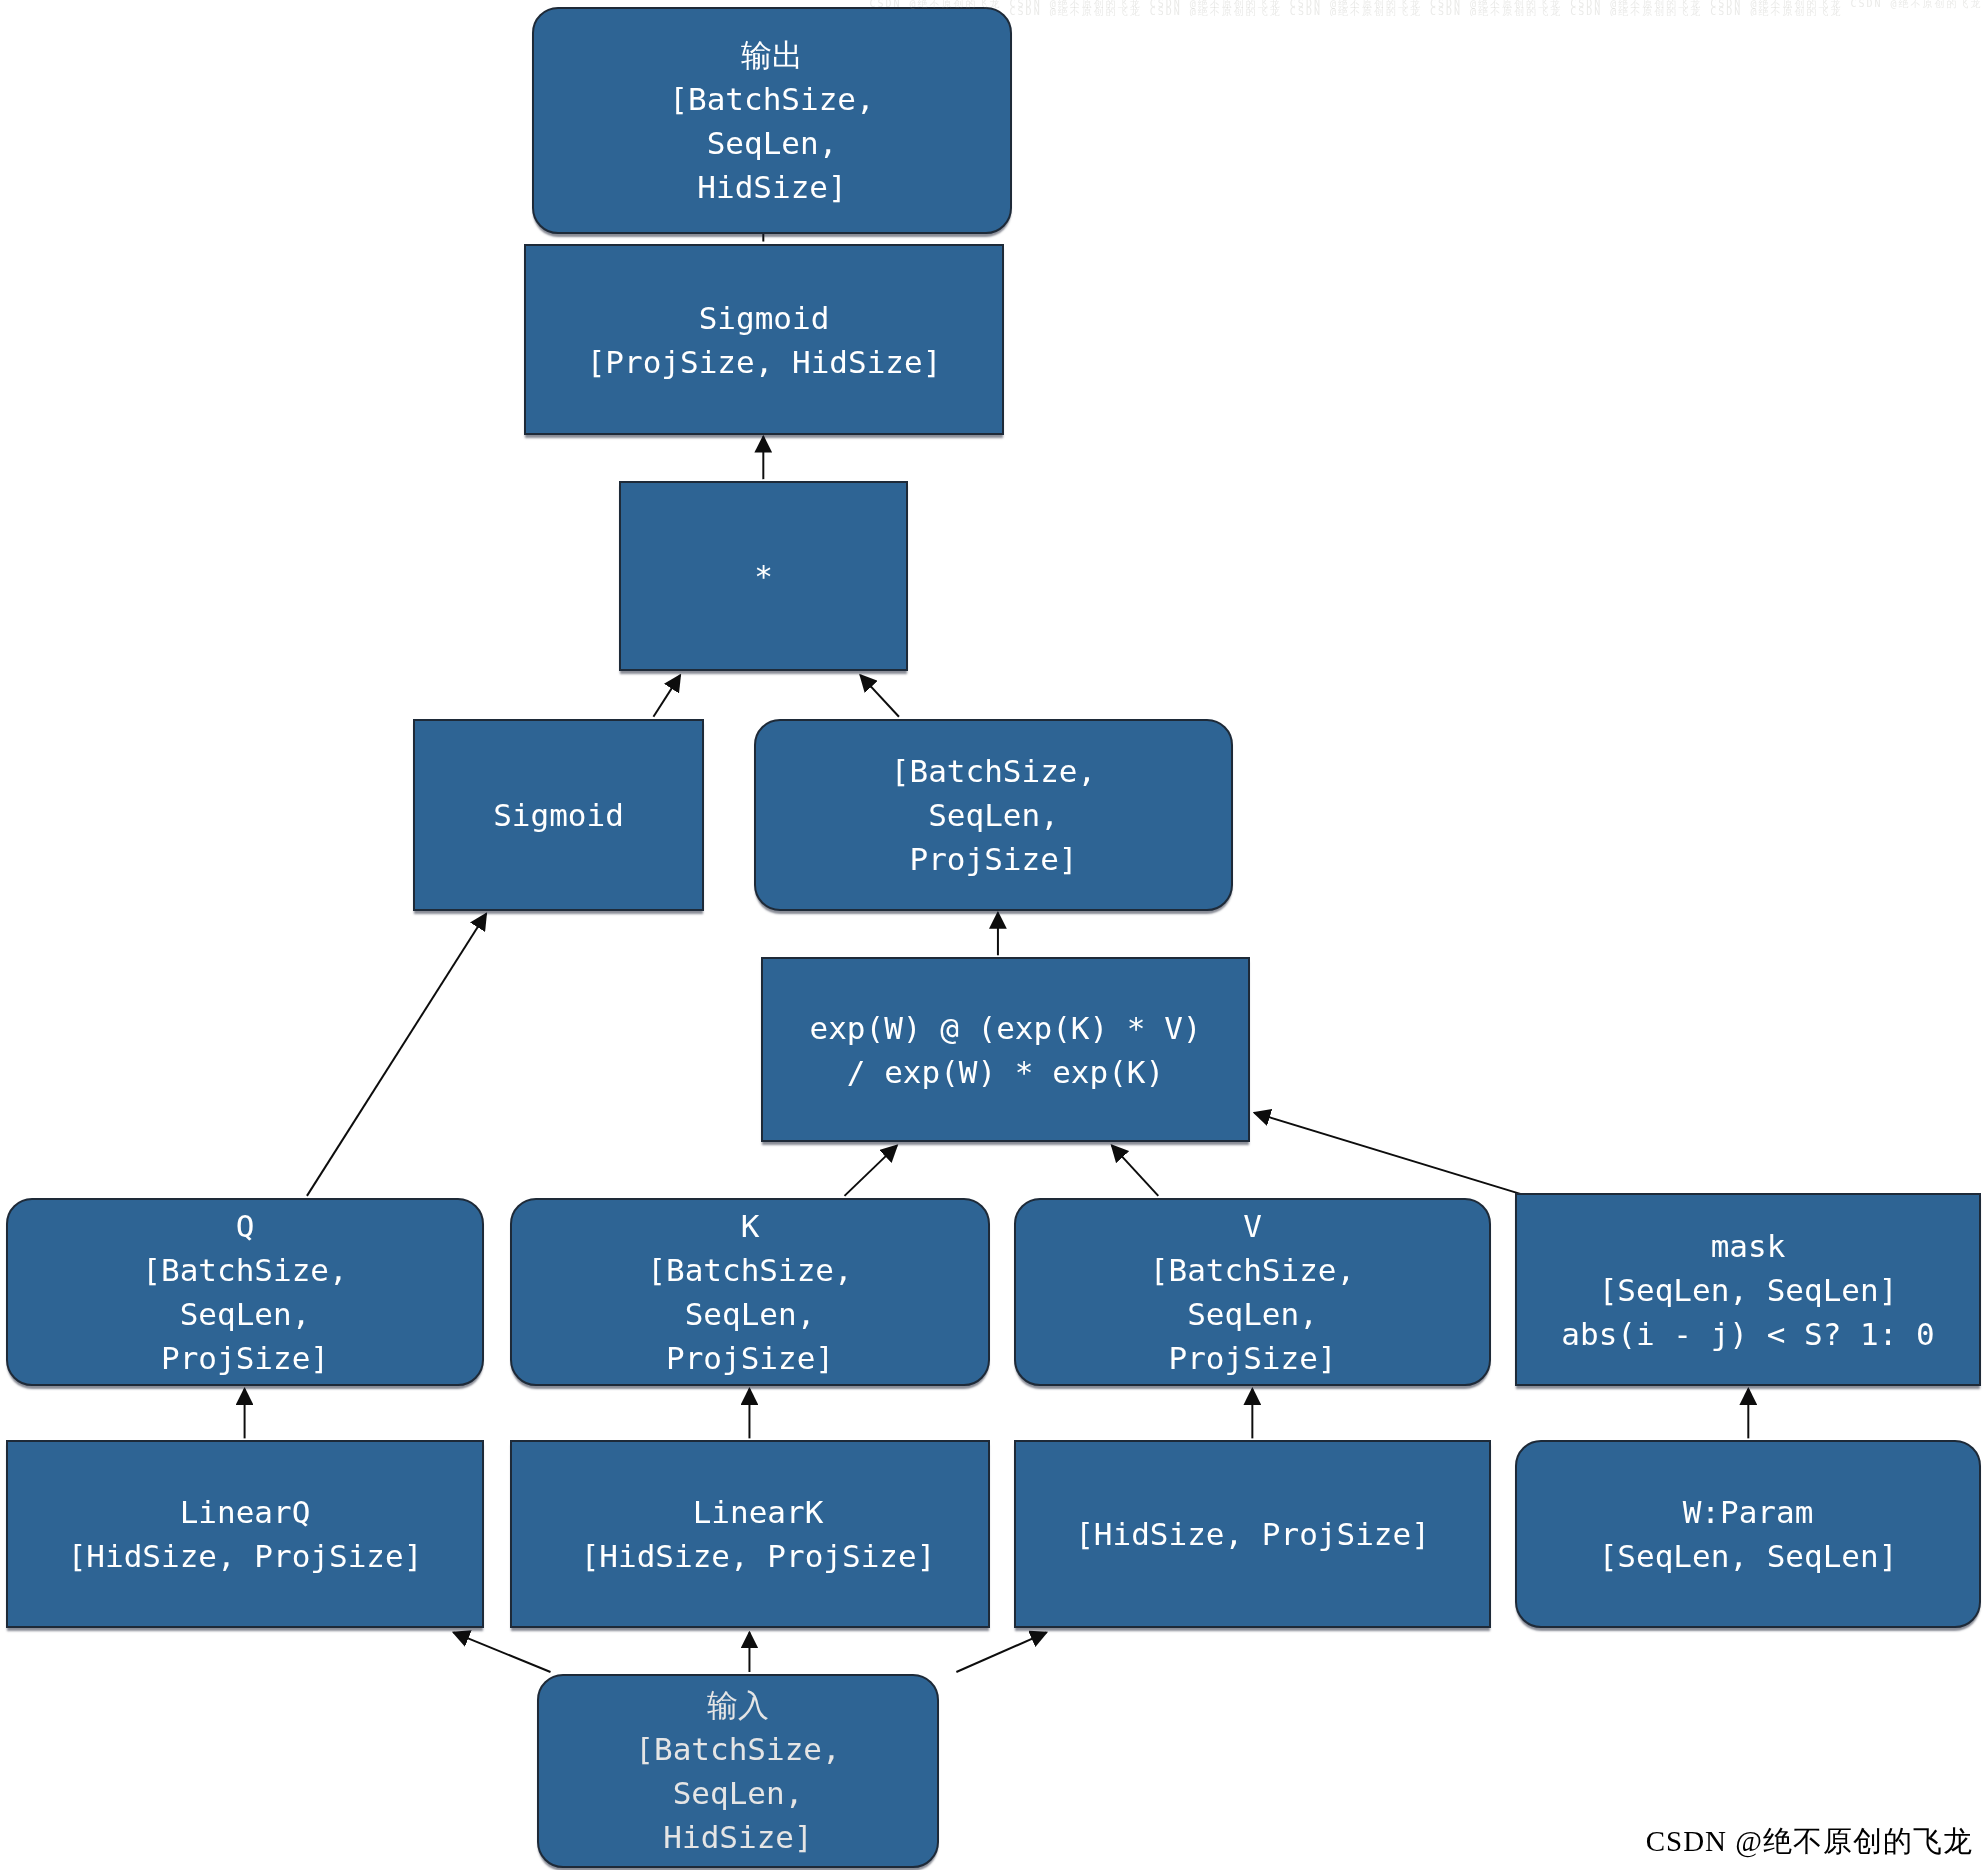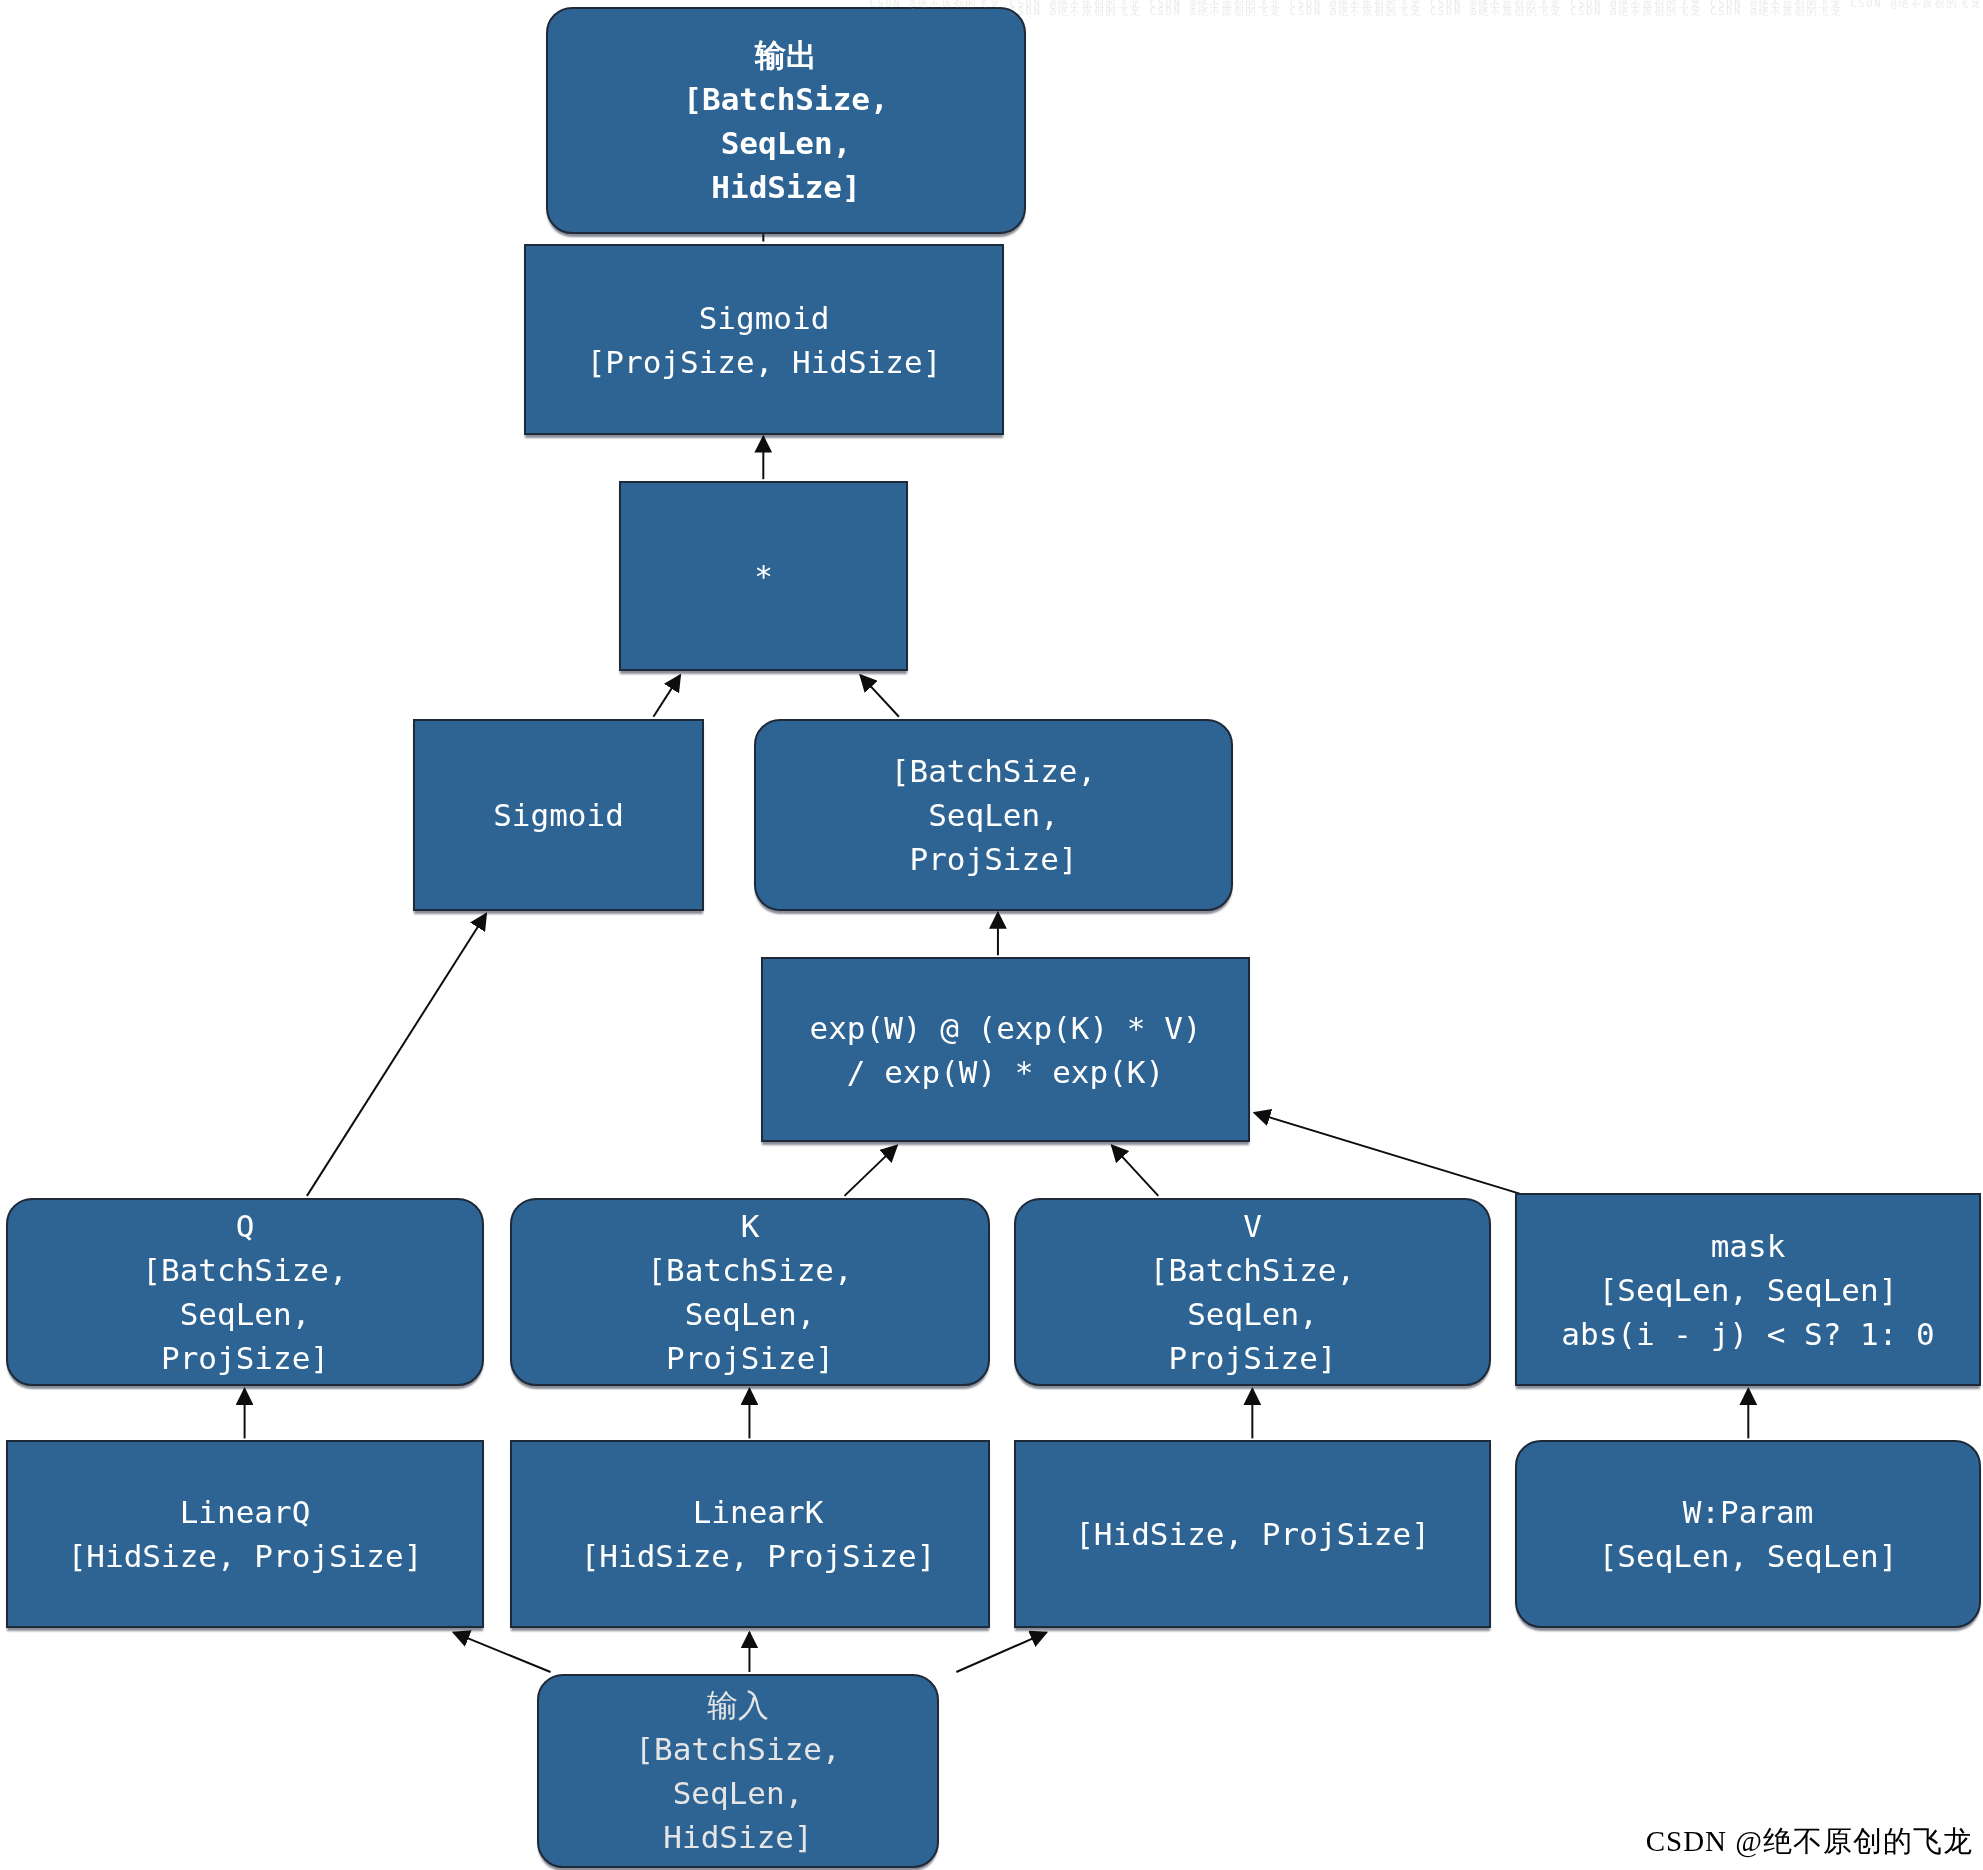--- a/index.html
+++ b/index.html
@@ -66,21 +66,21 @@
         <line x1="247" y1="1453" x2="247" y2="1403" stroke="#0d0d0d" stroke-width="2" marker-end="url(#arrowhead)"></line>
         <line x1="757" y1="1453" x2="757" y2="1403" stroke="#0d0d0d" stroke-width="2" marker-end="url(#arrowhead)"></line>
         <line x1="1265" y1="1453" x2="1265" y2="1403" stroke="#0d0d0d" stroke-width="2" marker-end="url(#arrowhead)"></line>
         <line x1="1766" y1="1453" x2="1766" y2="1403" stroke="#0d0d0d" stroke-width="2" marker-end="url(#arrowhead)"></line>
         <line x1="556" y1="1689" x2="458" y2="1649" stroke="#0d0d0d" stroke-width="2" marker-end="url(#arrowhead)"></line>
         <line x1="757" y1="1689" x2="757" y2="1649" stroke="#0d0d0d" stroke-width="2" marker-end="url(#arrowhead)"></line>
         <line x1="966" y1="1689" x2="1057" y2="1649" stroke="#0d0d0d" stroke-width="2" marker-end="url(#arrowhead)"></line>
       </g>
   </svg>
   <div id="nodes">
-      <div class="node rounded" style="left: 546px; top: 7px; width: 480px; height: 227px; background: rgb(46, 100, 148); border-color: rgb(30, 42, 56); color: rgb(255, 255, 255); font-weight: bold;"><div class="node-line">输出</div><div class="node-line">[BatchSize,</div><div class="node-line">SeqLen,</div><div class="node-line">HidSize]</div></div>
+      <div class="node rounded" style="left: 532px; top: 7px; width: 480px; height: 227px; background: rgb(46, 100, 148); border-color: rgb(30, 42, 56); color: rgb(255, 255, 255);"><div class="node-line">输出</div><div class="node-line">[BatchSize,</div><div class="node-line">SeqLen,</div><div class="node-line">HidSize]</div></div>
       <div class="node" style="left: 524px; top: 244px; width: 480px; height: 191px; background: rgb(46, 100, 148); border-color: rgb(30, 42, 56); color: rgb(255, 255, 255);"><div class="node-line">Sigmoid</div><div class="node-line">[ProjSize, HidSize]</div></div>
       <div class="node" style="left: 619px; top: 481px; width: 289px; height: 190px; background: rgb(46, 100, 148); border-color: rgb(30, 42, 56); color: rgb(255, 255, 255);"><div class="node-line">*</div></div>
       <div class="node" style="left: 413px; top: 719px; width: 291px; height: 192px; background: rgb(46, 100, 148); border-color: rgb(30, 42, 56); color: rgb(255, 255, 255);"><div class="node-line">Sigmoid</div></div>
       <div class="node rounded" style="left: 754px; top: 719px; width: 479px; height: 192px; background: rgb(46, 100, 148); border-color: rgb(30, 42, 56); color: rgb(255, 255, 255);"><div class="node-line">[BatchSize,</div><div class="node-line">SeqLen,</div><div class="node-line">ProjSize]</div></div>
       <div class="node" style="left: 761px; top: 957px; width: 489px; height: 185px; background: rgb(46, 100, 148); border-color: rgb(30, 42, 56); color: rgb(255, 255, 255);"><div class="node-line">exp(W) @ (exp(K) * V)</div><div class="node-line">/ exp(W) * exp(K)</div></div>
       <div class="node rounded" style="left: 6px; top: 1198px; width: 478px; height: 188px; background: rgb(46, 100, 148); border-color: rgb(30, 42, 56); color: rgb(255, 255, 255);"><div class="node-line">Q</div><div class="node-line">[BatchSize,</div><div class="node-line">SeqLen,</div><div class="node-line">ProjSize]</div></div>
       <div class="node rounded" style="left: 510px; top: 1198px; width: 480px; height: 188px; background: rgb(46, 100, 148); border-color: rgb(30, 42, 56); color: rgb(255, 255, 255);"><div class="node-line">K</div><div class="node-line">[BatchSize,</div><div class="node-line">SeqLen,</div><div class="node-line">ProjSize]</div></div>
       <div class="node rounded" style="left: 1014px; top: 1198px; width: 477px; height: 188px; background: rgb(46, 100, 148); border-color: rgb(30, 42, 56); color: rgb(255, 255, 255);"><div class="node-line">V</div><div class="node-line">[BatchSize,</div><div class="node-line">SeqLen,</div><div class="node-line">ProjSize]</div></div>
       <div class="node" style="left: 1515px; top: 1193px; width: 466px; height: 193px; background: rgb(46, 100, 148); border-color: rgb(30, 42, 56); color: rgb(255, 255, 255);"><div class="node-line">mask</div><div class="node-line">[SeqLen, SeqLen]</div><div class="node-line">abs(i - j) &lt; S? 1: 0</div></div>
       <div class="node" style="left: 6px; top: 1440px; width: 478px; height: 188px; background: rgb(46, 100, 148); border-color: rgb(30, 42, 56); color: rgb(255, 255, 255);"><div class="node-line">LinearQ</div><div class="node-line">[HidSize, ProjSize]</div></div>

